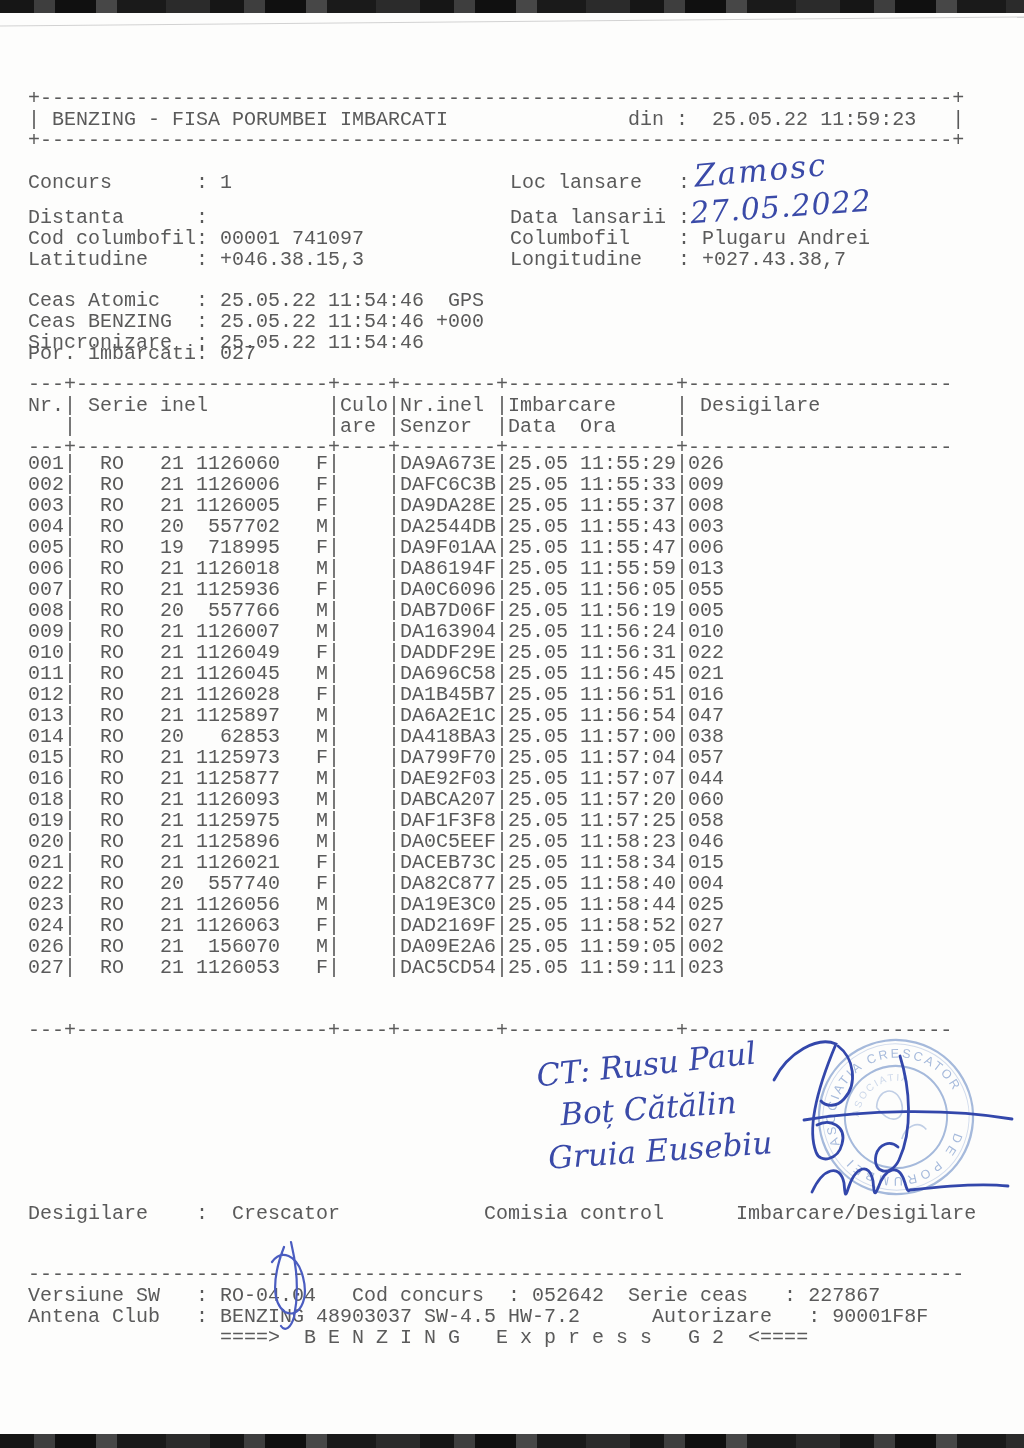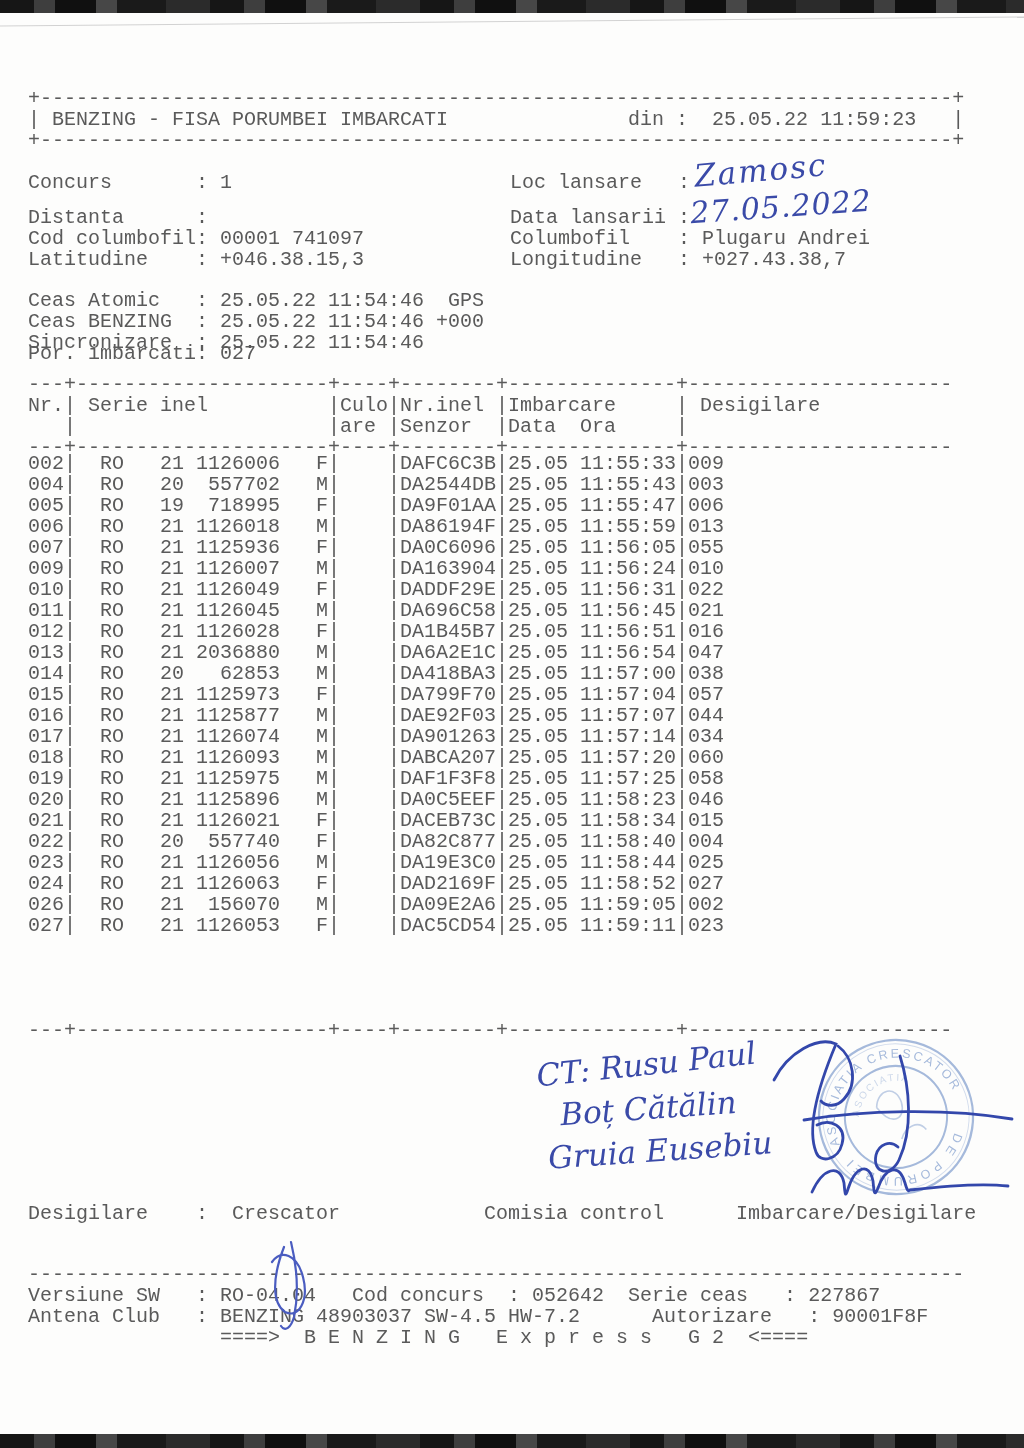--- a/index.html
+++ b/index.html
@@ -135,34 +135,36 @@
     <span style="left:30ch">|</span>
     <span style="left:31ch">Senzor</span>
     <span style="left:39ch">|</span>
     <span style="left:40ch">Data</span>
     <span style="left:46ch">Ora</span>
     <span style="left:54ch">|</span>
   </div>
   <div class="line" style="top:437px">---+---------------------+----+--------+--------------+----------------------</div>
 
   <div id="rows">
+      <div class="row">001|  RO   21 1126060   F|    |DA9A673E|25.05 11:55:29|026</div>
       <div class="row">002|  RO   21 1126006   F|    |DAFC6C3B|25.05 11:55:33|009</div>
+      <div class="row">003|  RO   21 1126005   F|    |DA9DA28E|25.05 11:55:37|008</div>
       <div class="row">004|  RO   20  557702   M|    |DA2544DB|25.05 11:55:43|003</div>
       <div class="row">005|  RO   19  718995   F|    |DA9F01AA|25.05 11:55:47|006</div>
       <div class="row">006|  RO   21 1126018   M|    |DA86194F|25.05 11:55:59|013</div>
       <div class="row">007|  RO   21 1125936   F|    |DA0C6096|25.05 11:56:05|055</div>
+      <div class="row">008|  RO   20  557766   M|    |DAB7D06F|25.05 11:56:19|005</div>
       <div class="row">009|  RO   21 1126007   M|    |DA163904|25.05 11:56:24|010</div>
       <div class="row">010|  RO   21 1126049   F|    |DADDF29E|25.05 11:56:31|022</div>
       <div class="row">011|  RO   21 1126045   M|    |DA696C58|25.05 11:56:45|021</div>
       <div class="row">012|  RO   21 1126028   F|    |DA1B45B7|25.05 11:56:51|016</div>
-      <div class="row">013|  RO   21 2036880   M|    |DA6A2E1C|25.05 11:56:54|047</div>
+      <div class="row">013|  RO   21 1125897   M|    |DA6A2E1C|25.05 11:56:54|047</div>
       <div class="row">014|  RO   20   62853   M|    |DA418BA3|25.05 11:57:00|038</div>
       <div class="row">015|  RO   21 1125973   F|    |DA799F70|25.05 11:57:04|057</div>
       <div class="row">016|  RO   21 1125877   M|    |DAE92F03|25.05 11:57:07|044</div>
-      <div class="row">017|  RO   21 1126074   M|    |DA901263|25.05 11:57:14|034</div>
       <div class="row">018|  RO   21 1126093   M|    |DABCA207|25.05 11:57:20|060</div>
       <div class="row">019|  RO   21 1125975   M|    |DAF1F3F8|25.05 11:57:25|058</div>
       <div class="row">020|  RO   21 1125896   M|    |DA0C5EEF|25.05 11:58:23|046</div>
       <div class="row">021|  RO   21 1126021   F|    |DACEB73C|25.05 11:58:34|015</div>
       <div class="row">022|  RO   20  557740   F|    |DA82C877|25.05 11:58:40|004</div>
       <div class="row">023|  RO   21 1126056   M|    |DA19E3C0|25.05 11:58:44|025</div>
       <div class="row">024|  RO   21 1126063   F|    |DAD2169F|25.05 11:58:52|027</div>
       <div class="row">026|  RO   21  156070   M|    |DA09E2A6|25.05 11:59:05|002</div>
       <div class="row">027|  RO   21 1126053   F|    |DAC5CD54|25.05 11:59:11|023</div>
     </div>

